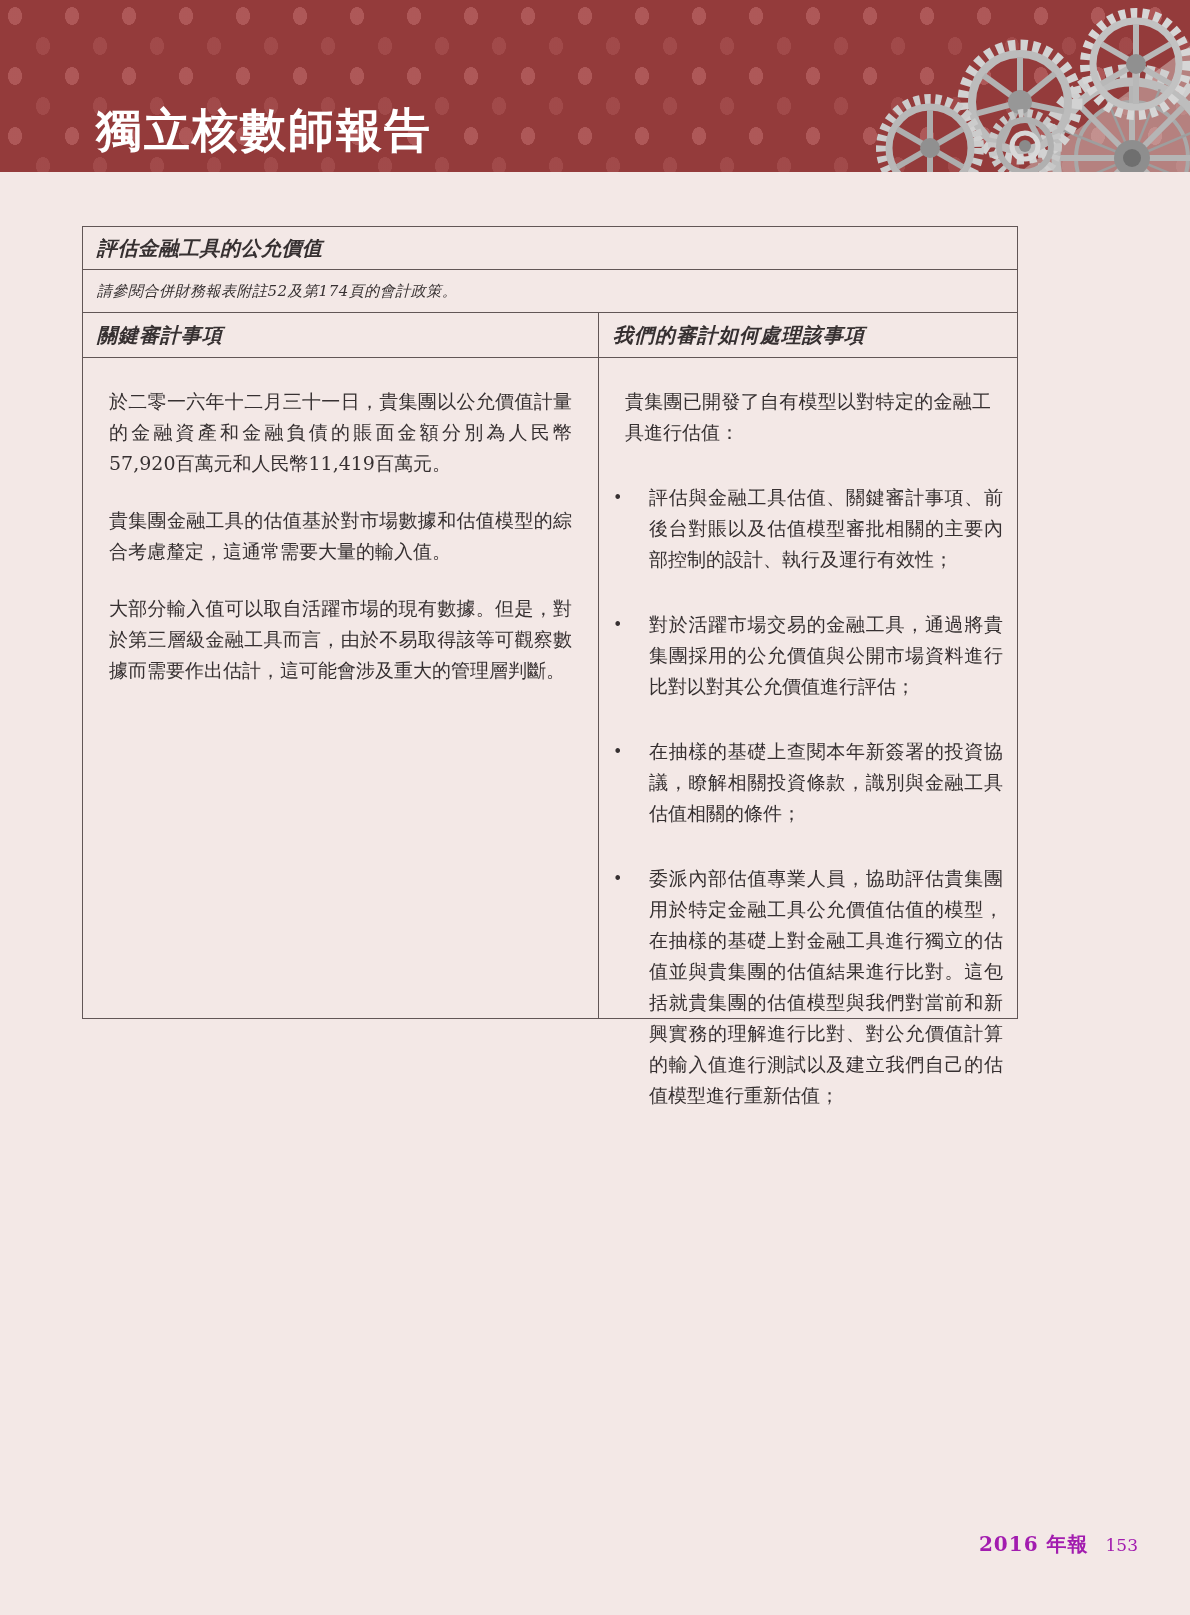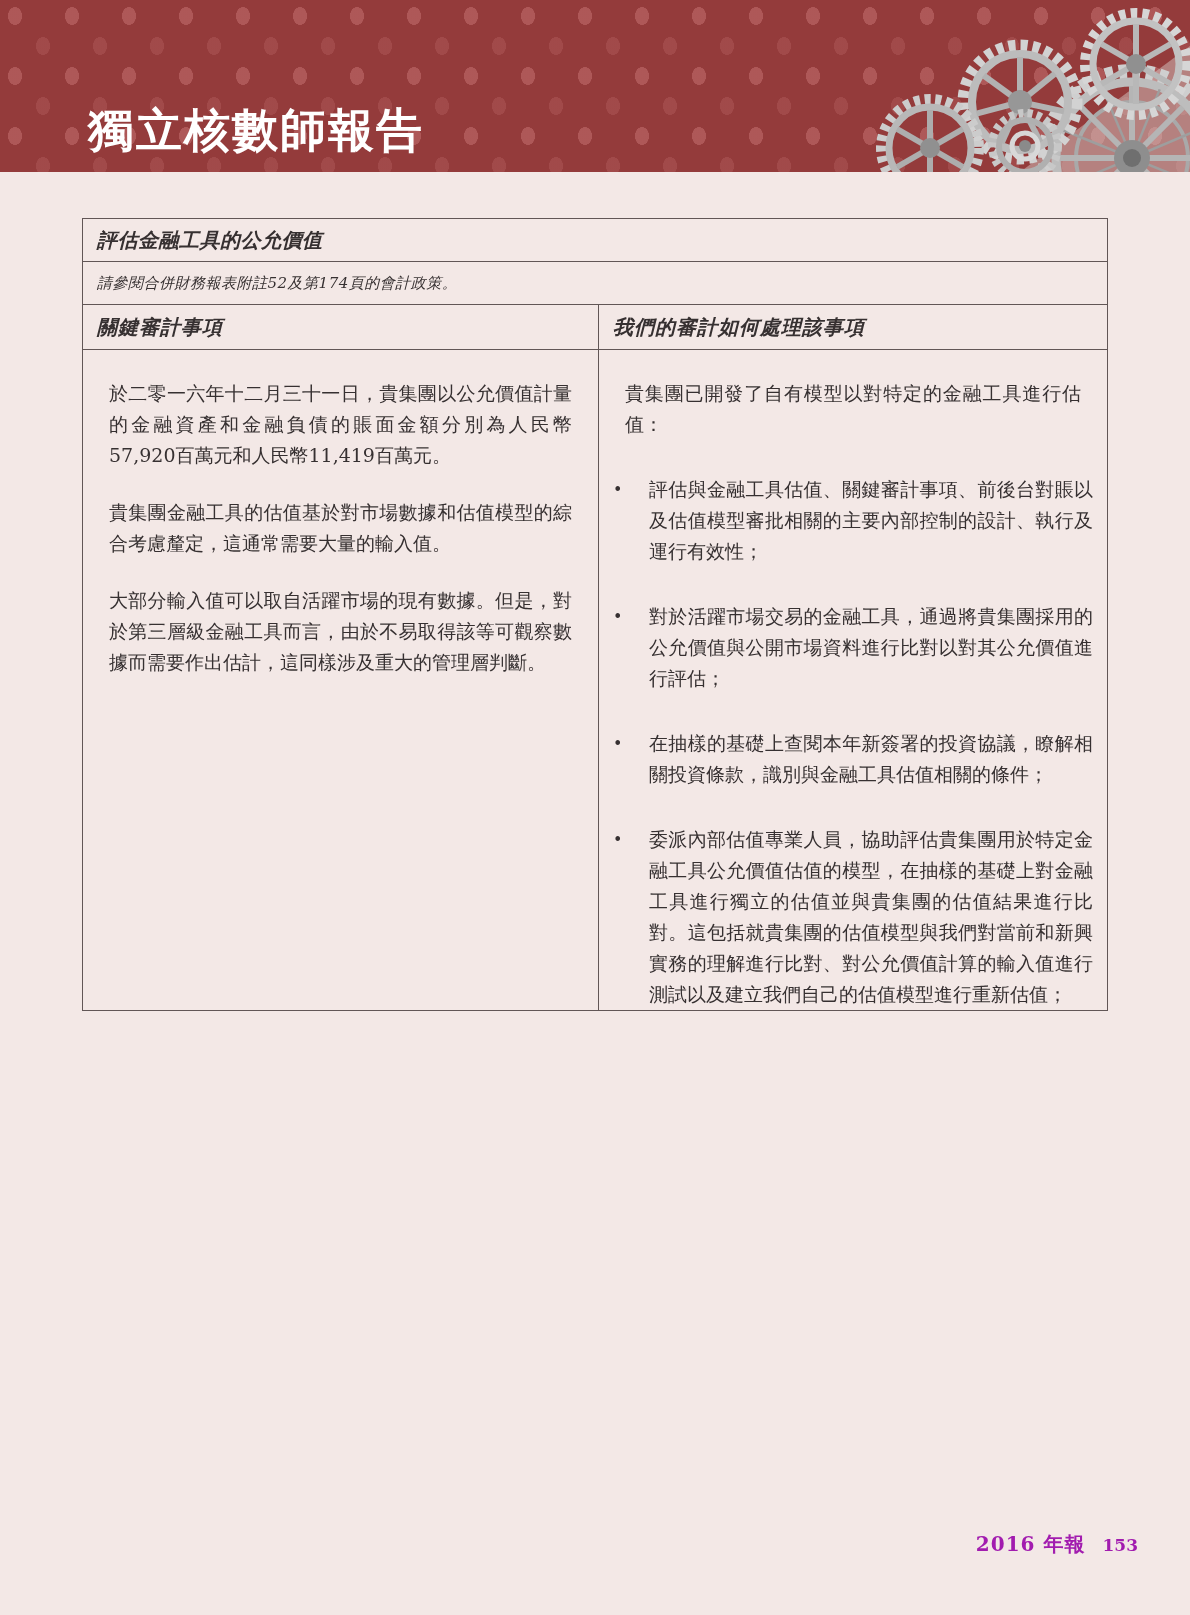--- a/index.html
+++ b/index.html
@@ -9,27 +9,27 @@
 
   
   .banner{position:absolute;left:0;top:0;width:1190px;height:172px;
           background:#943b3b;overflow:hidden;}
   .banner-dots{position:absolute;inset:0;
     background-image:
       radial-gradient(11px 14px at 15px 16px, rgba(223,143,143,.34) 62%, transparent 65%),
       radial-gradient(11px 14px at 15px 16px, rgba(223,143,143,.18) 62%, transparent 65%);
     background-size:57px 60px,57px 60px;
     background-position:0 0,28px 30px;}
-  .banner-title{position:absolute;left:88px;top:104px;margin:0;
+  .banner-title{position:absolute;left:96px;top:104px;margin:0;
     font-size:46px;line-height:52px;font-weight:bold;color:#ffffff;
     letter-spacing:2px;white-space:nowrap;}
   .gears{position:absolute;right:0;top:0;}
 
   
-  .kam-table{position:absolute;left:82px;top:218px;width:1026px;
+  .kam-table{position:absolute;left:82px;top:226px;width:936px;
     box-sizing:border-box;border:1px solid #615656;}
   .row{box-sizing:border-box;}
   .row-title{height:43px;border-bottom:1px solid #615656;display:flex;align-items:center;
     padding:0 14px;font-size:20px;font-weight:bold;font-style:italic;letter-spacing:.5px;}
   .row-ref{height:43px;border-bottom:1px solid #615656;display:flex;align-items:center;
     padding:0 14px;font-size:15px;font-style:italic;letter-spacing:.5px;}
   .row-heads{display:flex;border-bottom:1px solid #615656;font-style:italic;}
   .row-heads .cell{height:44px;display:flex;align-items:center;
     font-size:20px;font-weight:bold;letter-spacing:1px;}
   .cell{box-sizing:border-box;padding:0 14px;}
@@ -42,21 +42,21 @@
   .row-body .cell-l p + p{margin-top:26px;}
   .bullet-list{list-style:none;margin:0;padding:0;}
   .bullet-list li{display:flex;margin-top:34px;}
   .bullet-list .bullet{flex:none;width:36px;font-size:16px;}
   .bullet-list .li-text{flex:1;text-align:justify;text-justify:inter-ideograph;}
 
   
   .page-footer{position:absolute;right:52px;top:1531px;display:flex;
     align-items:baseline;gap:17px;color:#a21caf;}
   .f-report{font-size:20px;font-weight:bold;letter-spacing:1px;}
-  .f-page{font-size:17px;font-weight:700;}
+  .f-page{font-size:17px;font-weight:400;}
 </style>
 </head>
 <body>
 
 <div class="page">
 
   <header class="banner">
     <div class="banner-dots"></div>
 
     <svg class="gears" width="320" height="172" viewBox="0 0 320 172">
@@ -161,21 +161,21 @@
       <div class="cell cell-r">
         <span>我們的審計如何處理該事項</span>
       </div>
     </div>
 
     <div class="row row-body">
 
       <div class="cell cell-l">
         <p>於二零一六年十二月三十一日，貴集團以公允價值計量的金融資產和金融負債的賬面金額分別為人民幣57,920百萬元和人民幣11,419百萬元。</p>
         <p>貴集團金融工具的估值基於對市場數據和估值模型的綜合考慮釐定，這通常需要大量的輸入值。</p>
-        <p>大部分輸入值可以取自活躍市場的現有數據。但是，對於第三層級金融工具而言，由於不易取得該等可觀察數據而需要作出估計，這同樣涉及重大的管理層判斷。</p>
+        <p>大部分輸入值可以取自活躍市場的現有數據。但是，對於第三層級金融工具而言，由於不易取得該等可觀察數據而需要作出估計，這可能會涉及重大的管理層判斷。</p>
       </div>
 
       <div class="cell cell-r">
         <p>貴集團已開發了自有模型以對特定的金融工具進行估值：</p>
         <ul class="bullet-list">
           <li>
             <span class="bullet">•</span>
             <span class="li-text">評估與金融工具估值、關鍵審計事項、前後台對賬以及估值模型審批相關的主要內部控制的設計、執行及運行有效性；</span>
           </li>
           <li>

